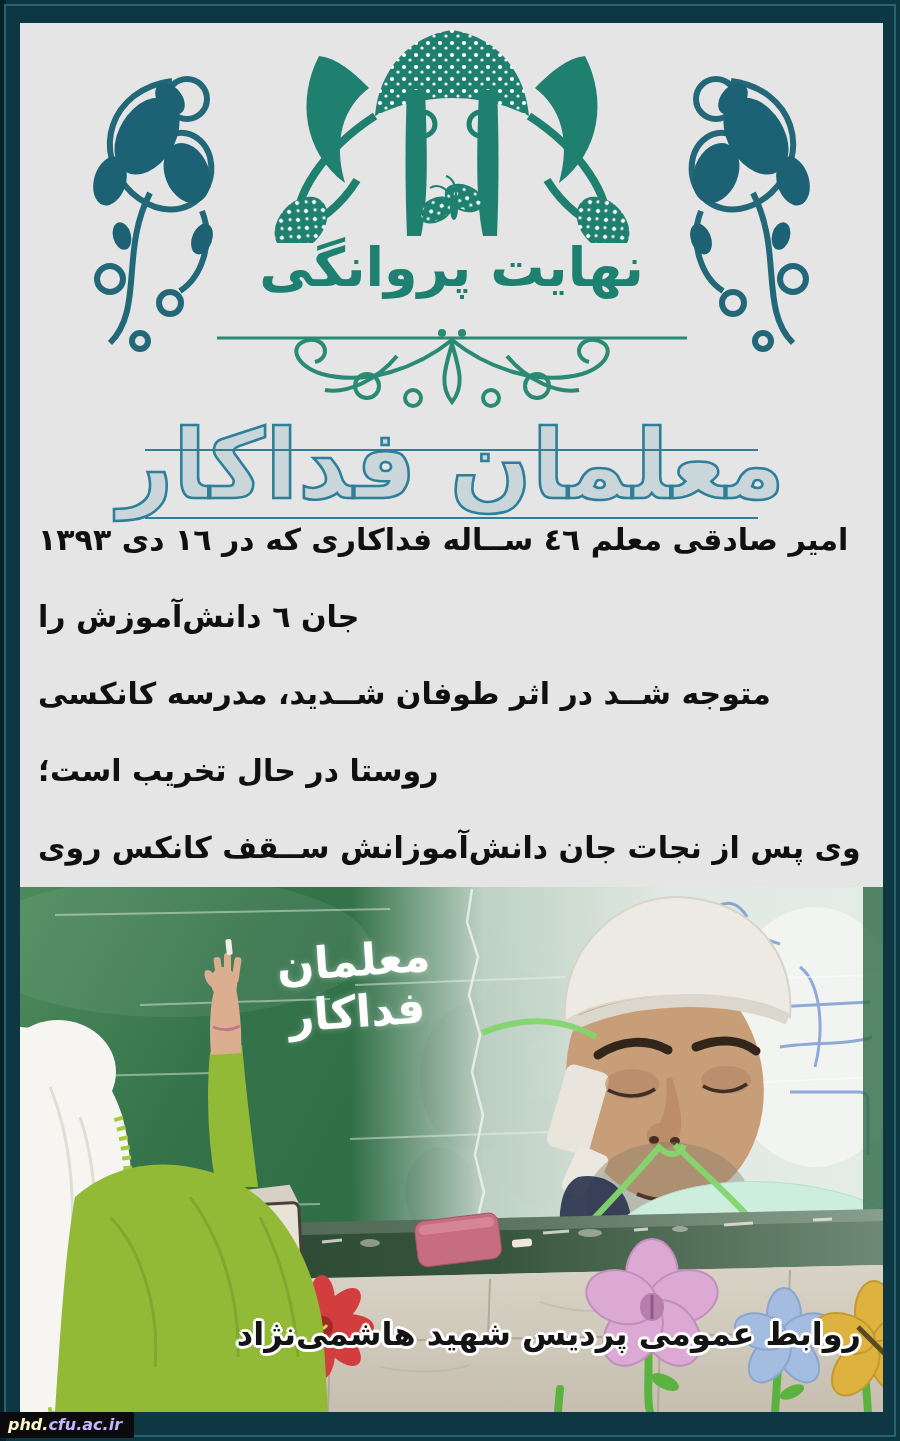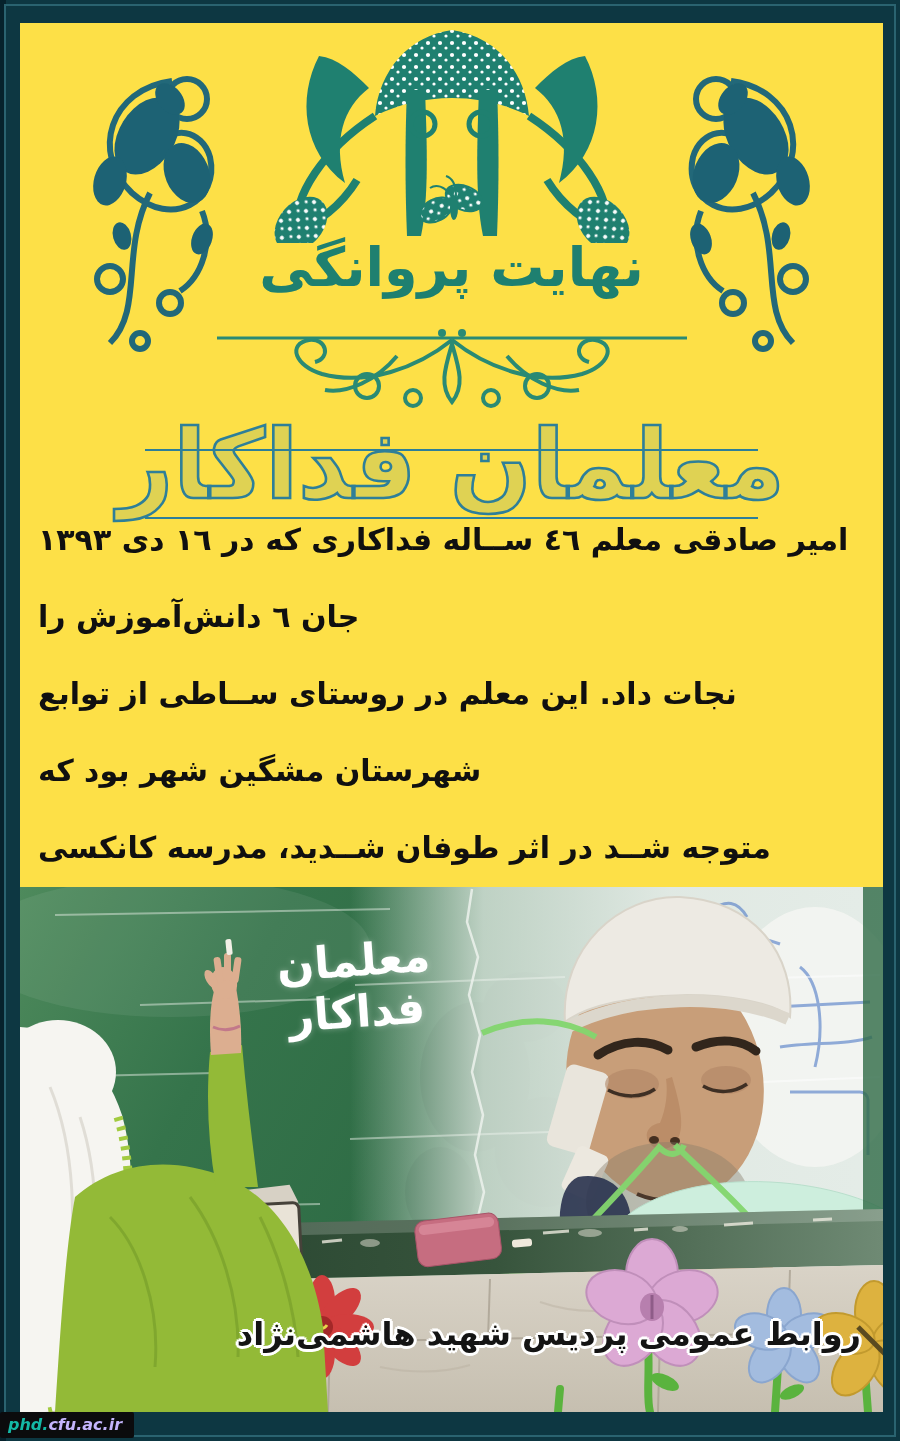--- a/index.html
+++ b/index.html
@@ -5,21 +5,21 @@
   html,body{margin:0;padding:0;}
   body{
     width:900px;height:1441px;position:relative;overflow:hidden;
     background:#0d3742;
     font-family:"DejaVu Sans","Liberation Sans",sans-serif;
   }
   .edge-strip{position:absolute;left:0;top:0;width:6px;height:100%;background:#06222c;}
   .frame-line{position:absolute;inset:4px;border:2px solid #2a6370;pointer-events:none;z-index:40;}
   .content{
     position:absolute;left:20px;top:23px;width:863px;height:1389px;
-    background:#fde047;z-index:5;
+    background:#e5e5e5;z-index:5;
   }
   
   .corner-ornament{position:absolute;top:18px;width:175px;height:315px;}
   .corner-ornament.left{left:32px;}
   .corner-ornament.right{right:32px;transform:scaleX(-1);}
   .central-ornament{position:absolute;left:50%;transform:translateX(-50%);top:5px;width:390px;height:215px;}
   
   .script-heading{
     position:absolute;top:213px;left:0;width:100%;
     text-align:center;font-size:54px;font-weight:bold;color:#1e8070;
@@ -57,21 +57,21 @@
     font-size:32px;font-weight:bold;color:#141414;direction:rtl;white-space:nowrap;
     text-shadow:-2px -2px 0 #fff,2px -2px 0 #fff,-2px 2px 0 #fff,2px 2px 0 #fff,
                 0 -3px 0 #fff,0 3px 0 #fff,-3px 0 0 #fff,3px 0 0 #fff;
   }
   
   .watermark{
     position:absolute;left:0;bottom:3px;z-index:50;
     background:#0b0b0d;padding:3px 12px 4px 8px;border-radius:2px;
     font-size:16px;font-weight:bold;font-style:italic;direction:ltr;
   }
-  .watermark .wm-prefix{color:#14b8a6;}
+  .watermark .wm-prefix{color:#fef9c3;}
   .watermark .wm-domain{color:#c4b5fd;}
 </style>
 </head>
 <body>
 
 <div class="edge-strip"></div>
 
 <div class="content">
 
   <svg class="corner-ornament left" viewBox="0 0 175 315">
@@ -160,21 +160,20 @@
   </svg>
 
   <div class="main-title-wrap">
     <div class="rule top"></div>
     <div class="rule bottom"></div>
     <div class="main-title">معلمان فداکار</div>
   </div>
 
   <div class="body-text">
     <div>امیر صادقی معلم ٤٦ ســاله فداکاری که در ١٦ دی ١٣٩٣ جان ٦ دانش‌آموزش را</div>
-    <div>نجات داد. این معلم در روستای ســاطی از توابع شهرستان مشگین شهر بود که</div>
     <div>متوجه شــد در اثر طوفان شــدید، مدرسه کانکسی روستا در حال تخریب است؛</div>
     <div>وی پس از نجات جان دانش‌آموزانش ســقف کانکس روی او فرو ریخت و در</div>
     <div>نهایت مردم روســتا معلم فداکار را از زیر آوار سقف کلاس نجات دادند</div>
   </div>
 
   <div class="photo">
     <svg width="863" height="525" viewBox="0 0 863 525">
       <defs>
         <linearGradient id="boardG" x1="0" y1="0" x2="1" y2="0.25">
           <stop offset="0" stop-color="#4e8a5c"></stop>

